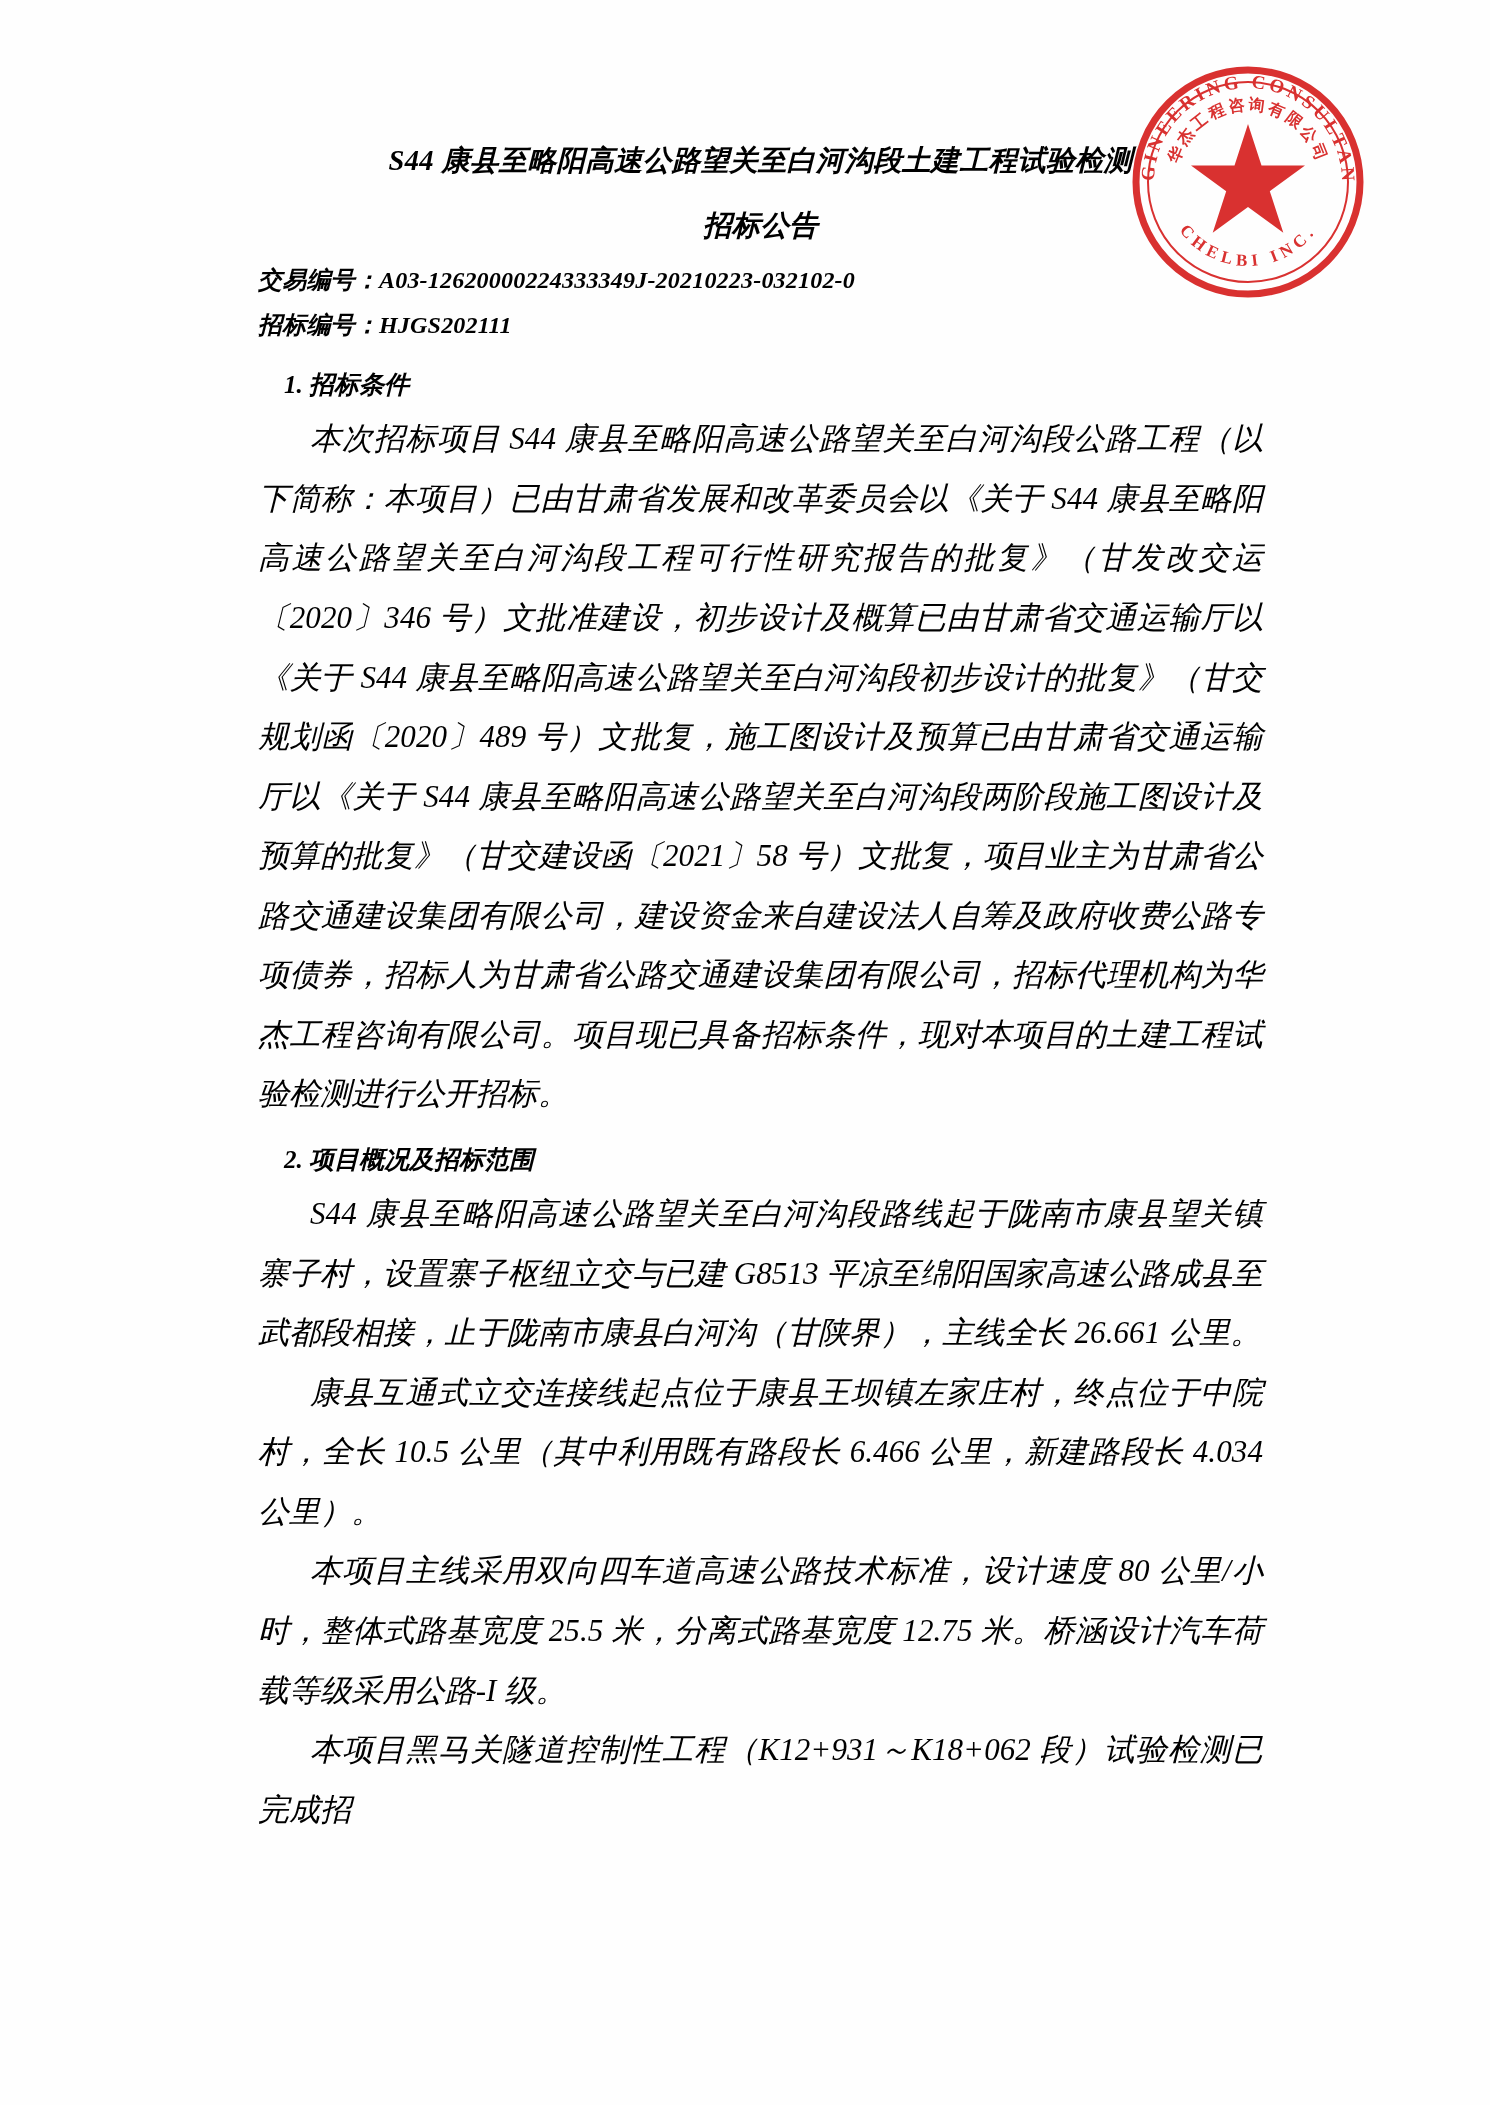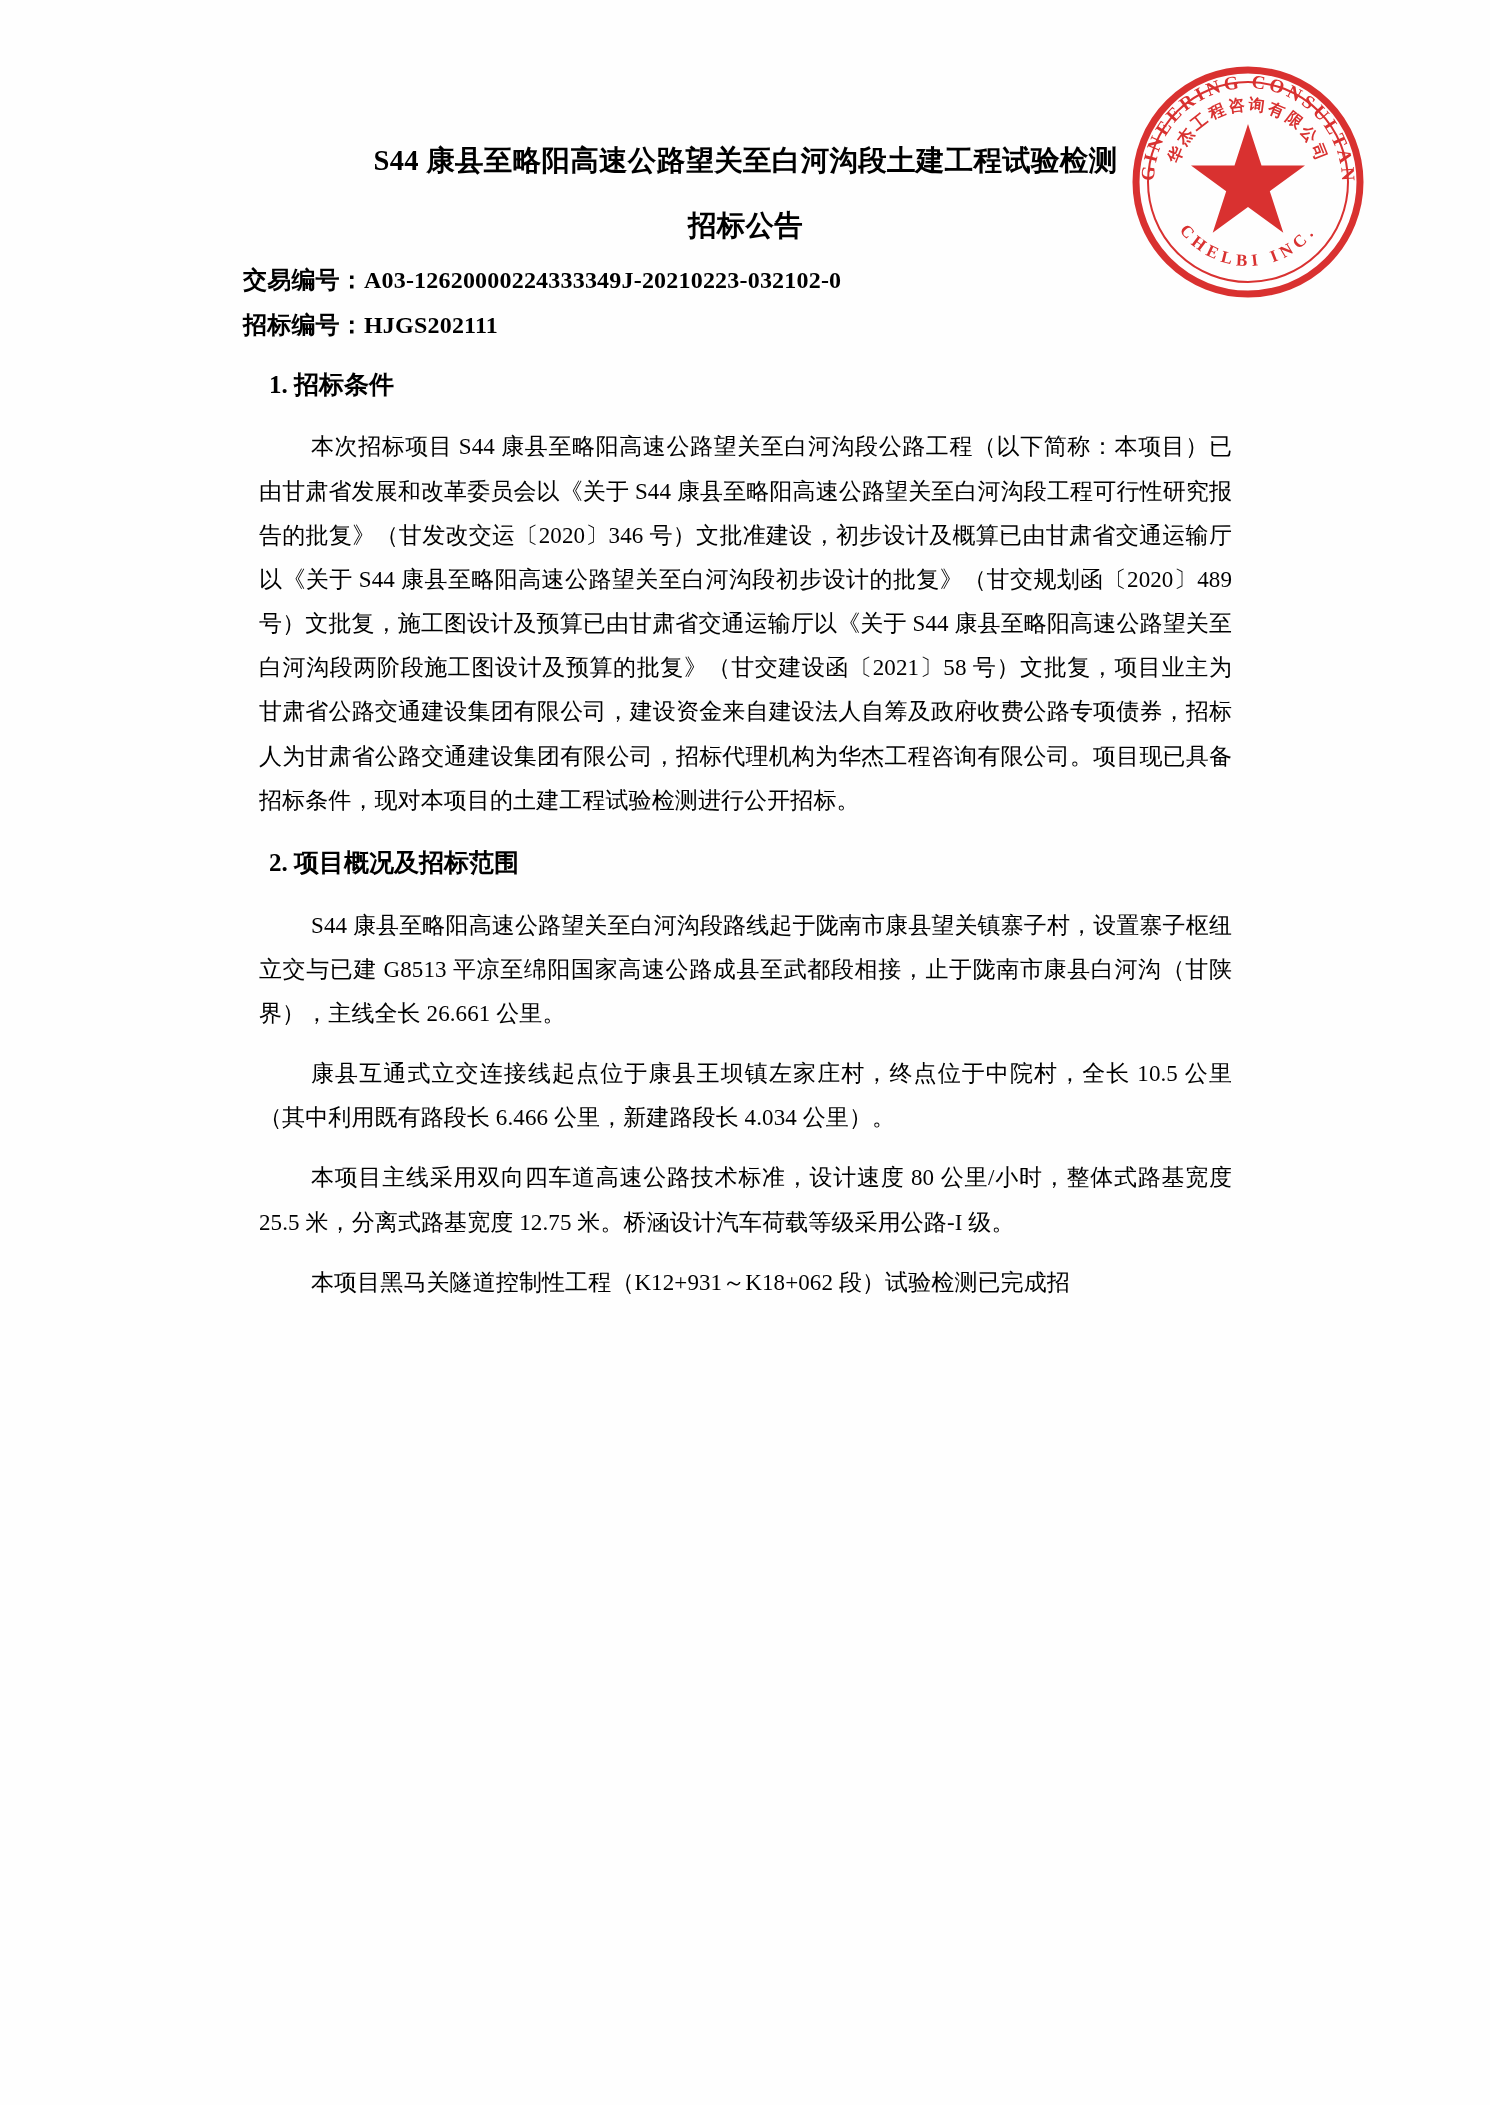--- a/index.html
+++ b/index.html
@@ -17,23 +17,24 @@
   }
   .page {
     position: absolute;
     left: 0; top: 0;
     width: 1490px;
     height: 2105px;
     background: #fefefe;
   }
   .content {
     position: absolute;
-    left: 243px;
+    left: 258px;
     top: 140px;
     width: 1005px;
+    font-style: italic;
   }
   .title-line {
     text-align: center;
     font-weight: bold;
     font-size: 28.5px;
     letter-spacing: 0.3px;
     line-height: 1.5;
     margin: 0 0 2px 0;
     white-space: nowrap;
   }
@@ -60,23 +61,23 @@
     text-indent: 26px;
   }
   .sub-head {
     font-weight: normal;
     font-size: 25px;
     line-height: 1.95;
     margin: 0;
     text-indent: 26px;
   }
   p.body-text {
-    font-size: 23px;
+    font-size: 31px;
     line-height: 1.92;
-    margin: 16px;
+    margin: 0;
     text-align: justify;
     text-justify: inter-ideograph;
     text-indent: 52px;
     letter-spacing: 0.1px;
   }
   .seal {
     position: absolute;
     left: 1128px;
     top: 62px;
     width: 240px;

